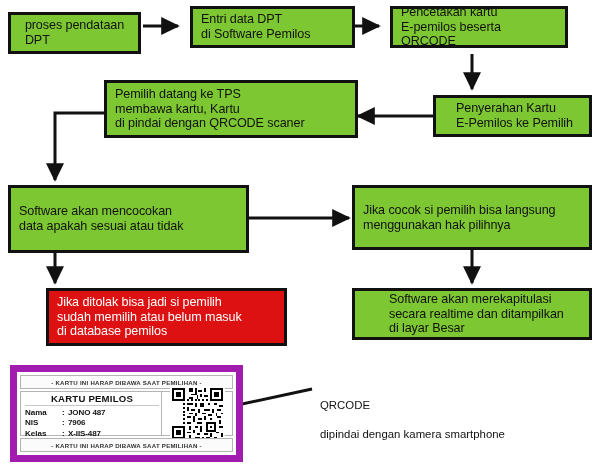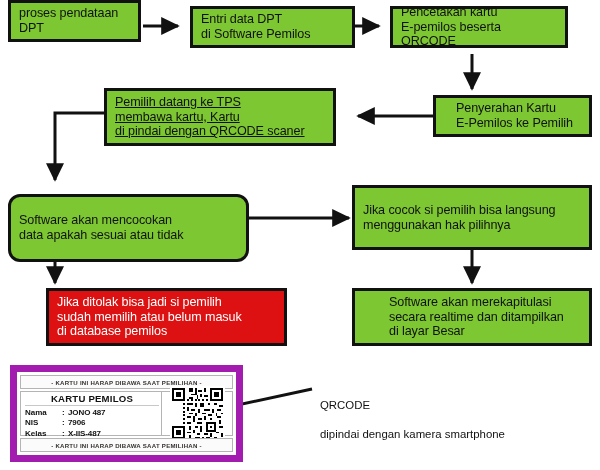--- a/index.html
+++ b/index.html
@@ -156,63 +156,63 @@
 
     <line x1="249" y1="218" x2="349" y2="218" stroke="#111111" stroke-width="3" marker-end="url(#ah)"></line>
 
     <line x1="55" y1="253" x2="55" y2="283" stroke="#111111" stroke-width="3" marker-end="url(#ah)"></line>
 
     <line x1="472" y1="250" x2="472" y2="283" stroke="#111111" stroke-width="3" marker-end="url(#ah)"></line>
 
     <line x1="312" y1="389" x2="205" y2="412" stroke="#111111" stroke-width="3" marker-end="url(#ah)"></line>
   </svg>
 
-  <div class="node green" style="left:8px; top:0; width:133px; height:42px;">
+  <div class="node green" style="left:8px; top:12px; width:133px; height:42px;justify-content:center;">
     <span>proses pendataan
 DPT</span>
   </div>
 
   <div class="node green" style="left:190px; top:6px; width:165px; height:42px;">
     <span>Entri data DPT
 di Software Pemilos</span>
   </div>
 
   <div class="node green" style="left:390px; top:6px; width:178px; height:42px;">
     <span>Pencetakan kartu
 E-pemilos beserta QRCODE</span>
   </div>
 
   <div class="node green" style="left:433px; top:95px; width:159px; height:42px;padding-left:20px;">
     <span>Penyerahan Kartu
 E-Pemilos ke Pemilih</span>
   </div>
 
-  <div class="node green" style="left:104px; top:88px; width:232px; height:58px;text-decoration:underline;">
+  <div class="node green" style="left:104px; top:80px; width:254px; height:58px;">
     <span>Pemilih datang ke TPS
 membawa kartu, Kartu
 di pindai dengan QRCODE scaner</span>
   </div>
 
-  <div class="node green" style="left:8px; top:194px; width:241px; height:68px;border-radius:12px;">
+  <div class="node green" style="left:8px; top:185px; width:241px; height:68px;">
     <span>Software akan mencocokan
  data apakah sesuai atau tidak</span>
   </div>
 
   <div class="node green" style="left:352px; top:185px; width:240px; height:65px;">
     <span>Jika cocok si pemilih bisa langsung
 menggunakan hak pilihnya</span>
   </div>
 
   <div class="node red" style="left:8px; top:288px; width:241px; height:58px;margin-left:38px;">
     <span>Jika ditolak bisa jadi si pemilih
 sudah memilih atau belum masuk
 di database pemilos</span>
   </div>
 
-  <div class="node green" style="left:352px; top:288px; width:240px; height:58px;padding-left:34px;">
+  <div class="node green" style="left:352px; top:288px; width:240px; height:52px;padding-left:34px;">
     <span>Software akan merekapitulasi
 secara realtime dan ditampilkan
 di layar Besar</span>
   </div>
 
   <div class="annot" style="left:320px; top:383px; width:270px;">
     <div>QRCODE</div>
     <div>dipindai dengan kamera smartphone</div>
   </div>
 

